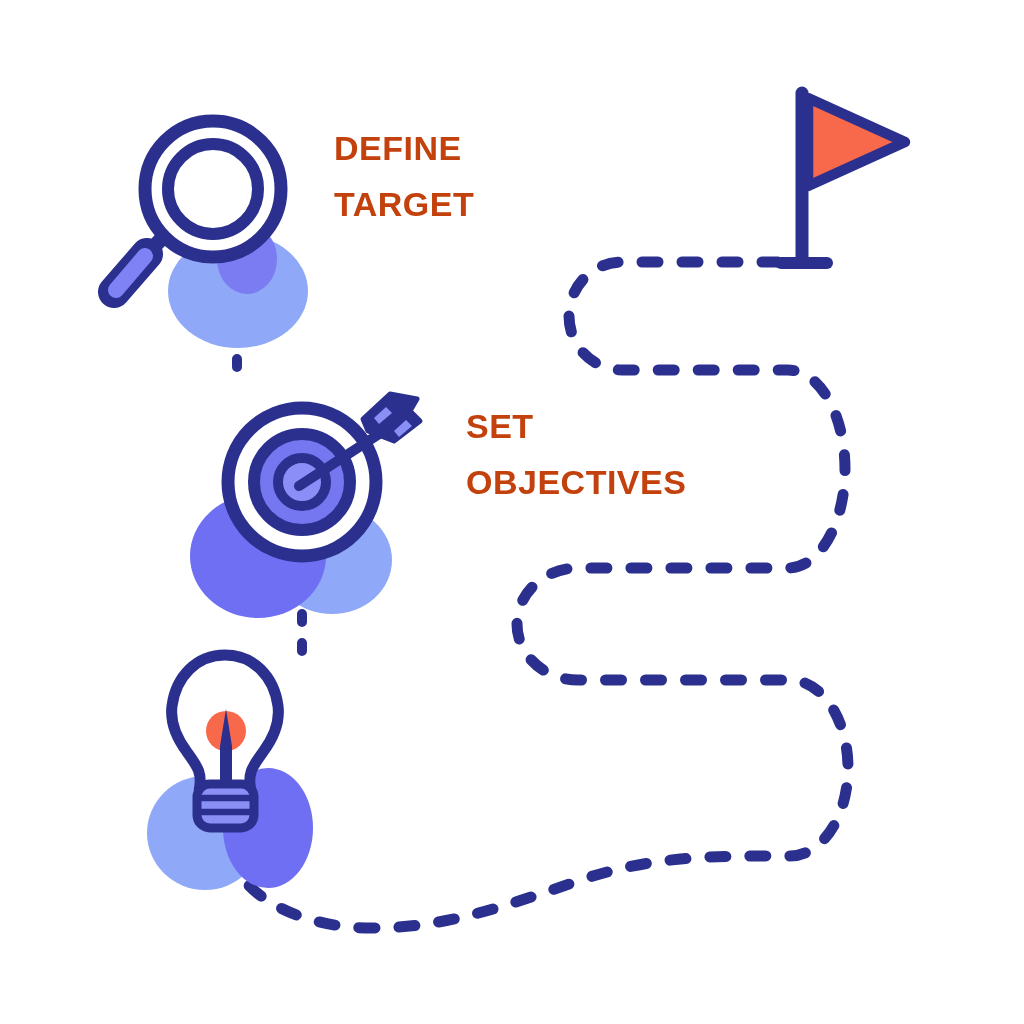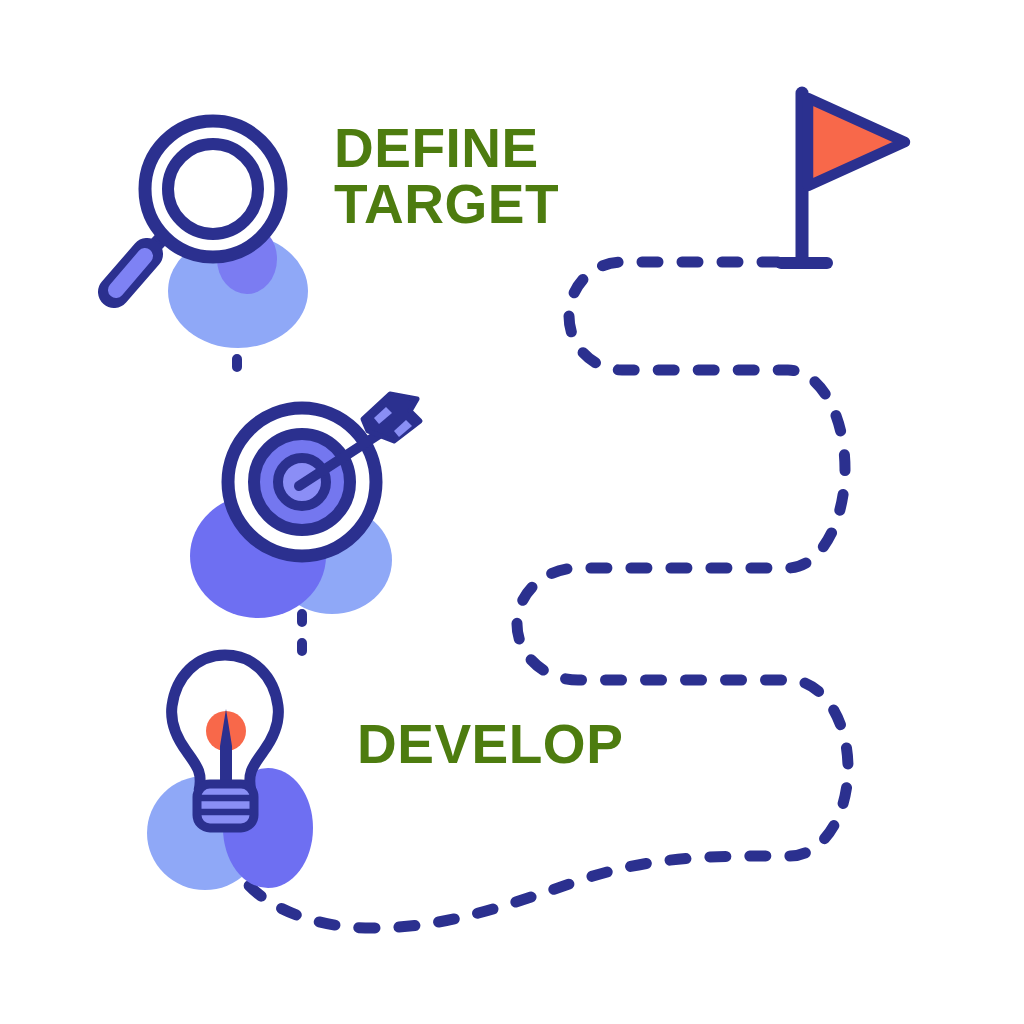--- a/index.html
+++ b/index.html
@@ -17,23 +17,23 @@
   }
   .art {
     position: absolute;
     left: 0;
     top: 0;
     width: 1024px;
     height: 1024px;
   }
   .label {
     position: absolute;
-    color: #4d7c0f;
+    color: #c2410c;
     font-weight: 700;
-    font-size: 55px;
+    font-size: 34px;
     line-height: 56px;
     letter-spacing: 0.5px;
     white-space: nowrap;
   }
 </style>
 </head>
 <body>
 
 <div class="canvas">
 
@@ -101,18 +101,21 @@
       <line x1="199" y1="798" x2="252" y2="798" stroke="#2B308F" stroke-width="6.5"></line>
       <line x1="199" y1="812" x2="252" y2="812" stroke="#2B308F" stroke-width="6.5"></line>
     </g>
   </svg>
 
   <div class="label" style="left:334px; top:120px;">
     <div>DEFINE</div>
     <div>TARGET</div>
   </div>
 
+  <div class="label" style="left:466px; top:398px;">
+    <div>SET</div>
+    <div>OBJECTIVES</div>
+  </div>
 
   <div class="label" style="left:357px; top:716px;">
-    <div>DEVELOP</div>
   </div>
 
 </div>
 
 </body></html>

